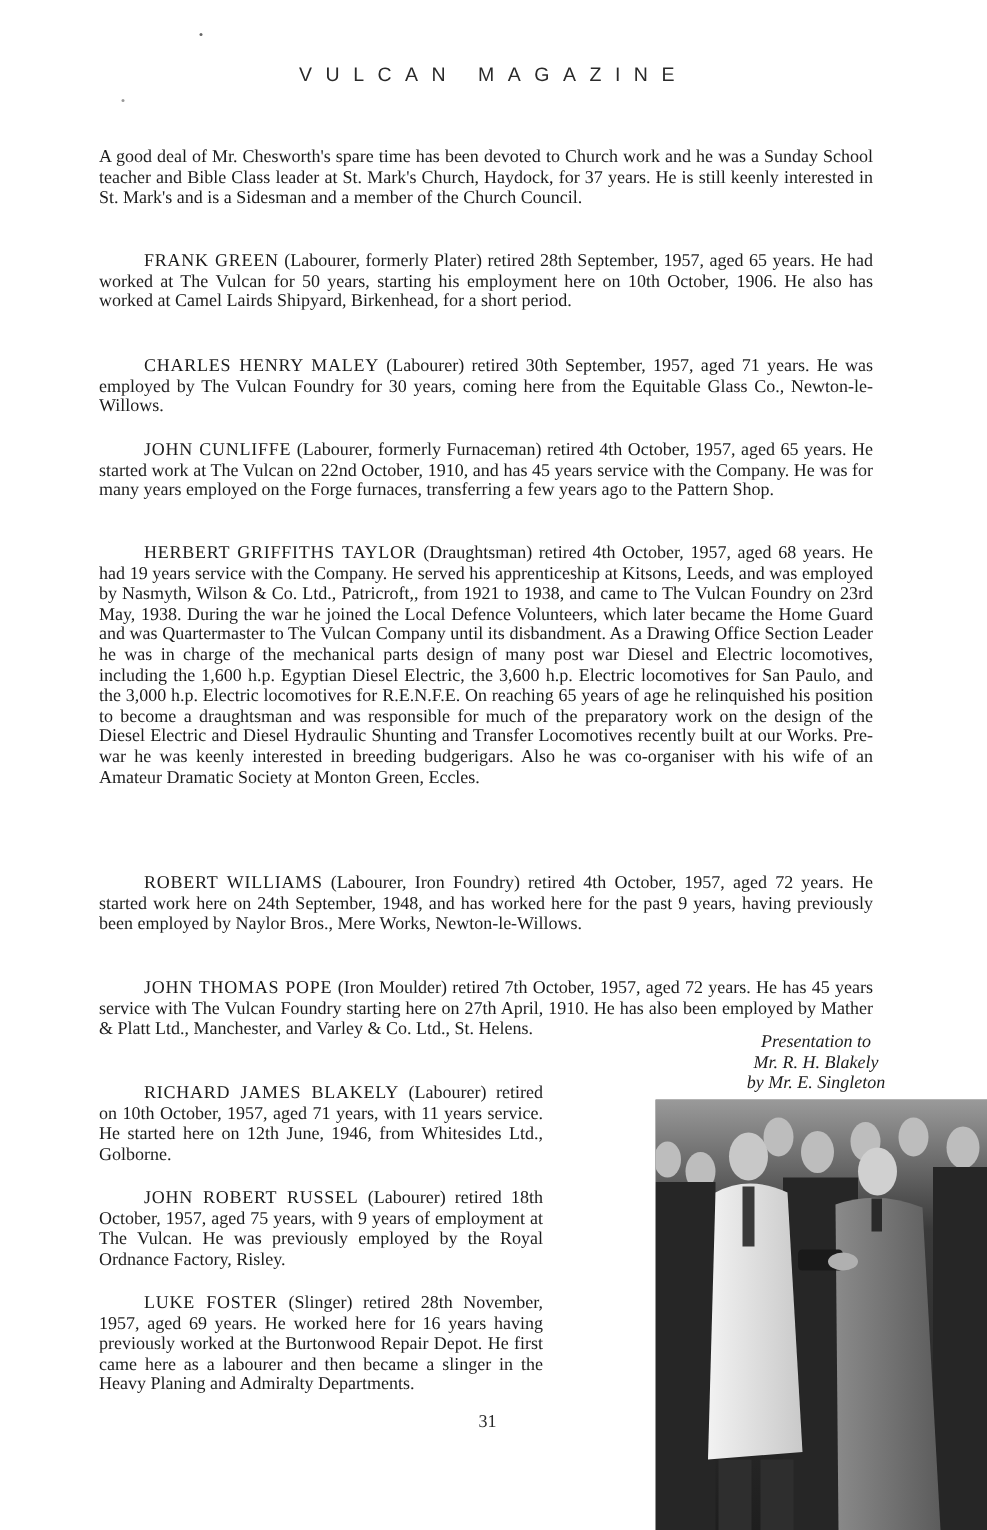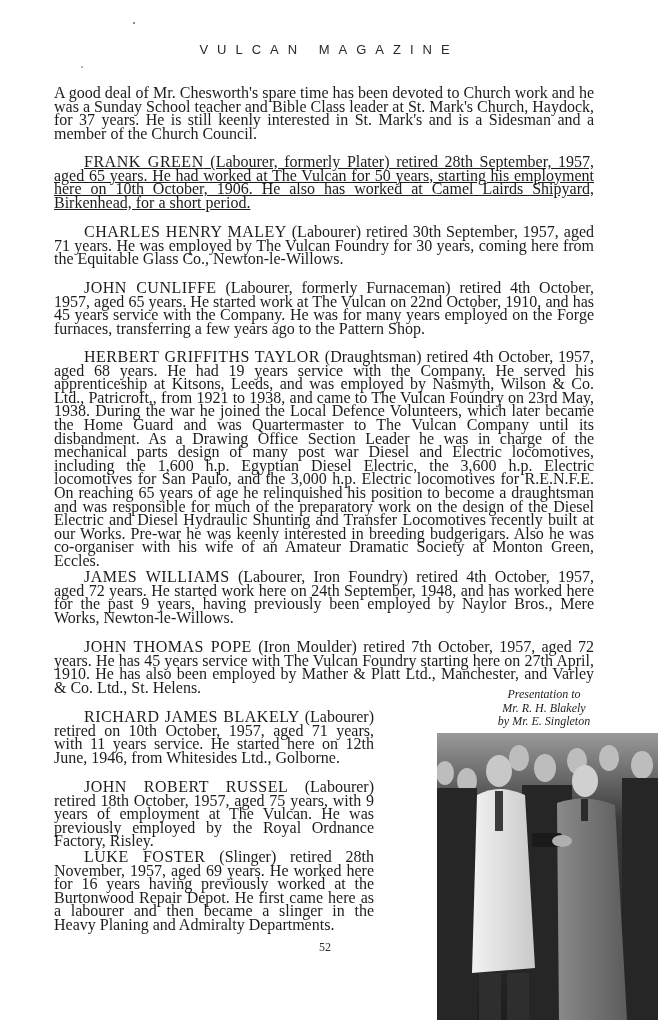--- a/index.html
+++ b/index.html
@@ -43,24 +43,24 @@
       height: 2px;
       background: #999;
       border-radius: 1px;
     }
     .col-full {
       position: absolute;
       left: 54px;
       width: 540px;
     }
     .para {
-      font-size: 16px;
+      font-size: 12px;
       line-height: 13.6px;
       text-align: justify;
-      margin: 0;
+      margin: 12px;
     }
     .para.indent {
       text-indent: 30px;
     }
     .name {
       letter-spacing: 0.5px;
     }
     .col-left {
       position: absolute;
       left: 54px;
@@ -101,38 +101,38 @@
 
 <div class="speck"></div>
 <div class="speck2"></div>
 
 <div class="masthead">VULCAN MAGAZINE</div>
 
 <div class="col-full" style="top:86px;">
   <p class="para">A good deal of Mr. Chesworth's spare time has been devoted to Church work and he was a Sunday School teacher and Bible Class leader at St. Mark's Church, Haydock, for 37 years.  He is still keenly interested in St. Mark's and is a Sidesman and a member of the Church Council.</p>
 </div>
 
-<div class="col-full" style="top:155px;text-decoration:underline;">
+<div class="col-full" style="top:155px;">
   <p class="para indent"><span class="name">FRANK GREEN</span><span> (Labourer, formerly Plater) retired 28th September, 1957, aged 65 years.  He had worked at The Vulcan for 50 years, starting his employment here on 10th October, 1906.  He also has worked at Camel Lairds Shipyard, Birkenhead, for a short period.</span></p>
 </div>
 
 <div class="col-full" style="top:225px;">
   <p class="para indent"><span class="name">CHARLES HENRY MALEY</span><span> (Labourer) retired 30th September, 1957, aged 71 years.  He was employed by The Vulcan Foundry for 30 years, coming here from the Equitable Glass Co., Newton-le-Willows.</span></p>
 </div>
 
 <div class="col-full" style="top:281px;">
   <p class="para indent"><span class="name">JOHN CUNLIFFE</span><span> (Labourer, formerly Furnaceman) retired 4th October, 1957, aged 65 years.  He started work at The Vulcan on 22nd October, 1910, and has 45 years service with the Company.  He was for many years employed on the Forge furnaces, transferring a few years ago to the Pattern Shop.</span></p>
 </div>
 
 <div class="col-full" style="top:350px;">
   <p class="para indent"><span class="name">HERBERT GRIFFITHS TAYLOR</span><span> (Draughtsman) retired 4th October, 1957, aged 68 years.  He had 19 years service with the Company.  He served his apprenticeship at Kitsons, Leeds, and was employed by Nasmyth, Wilson &amp; Co. Ltd., Patricroft,, from 1921 to 1938, and came to The Vulcan Foundry on 23rd May, 1938. During the war he joined the Local Defence Volunteers, which later became the Home Guard and was Quartermaster to The Vulcan Company until its disbandment. As a Drawing Office Section Leader he was in charge of the mechanical parts design of many post war Diesel and Electric locomotives, including the 1,600 h.p. Egyptian Diesel Electric, the 3,600 h.p. Electric locomotives for San Paulo, and the 3,000 h.p. Electric locomotives for R.E.N.F.E.  On reaching 65 years of age he relinquished his position to become a draughtsman and was responsible for much of the preparatory work on the design of the Diesel Electric and Diesel Hydraulic Shunting and Transfer Locomotives recently built at our Works. Pre-war he was keenly interested in breeding budgerigars.  Also he was co-organiser with his wife of an Amateur Dramatic Society at Monton Green, Eccles.</span></p>
 </div>
 
 <div class="col-full" style="top:570px;">
-  <p class="para indent"><span class="name">JAMES WILLIAMS</span><span> (Labourer, Iron Foundry) retired 4th October, 1957, aged 72 years.  He started work here on 24th September, 1948, and has worked here for the past 9 years, having previously been employed by Naylor Bros., Mere Works, Newton-le-Willows.</span></p>
+  <p class="para indent"><span class="name">ROBERT WILLIAMS</span><span> (Labourer, Iron Foundry) retired 4th October, 1957, aged 72 years.  He started work here on 24th September, 1948, and has worked here for the past 9 years, having previously been employed by Naylor Bros., Mere Works, Newton-le-Willows.</span></p>
 </div>
 
 <div class="col-full" style="top:640px;">
   <p class="para indent"><span class="name">JOHN THOMAS POPE</span><span> (Iron Moulder) retired 7th October, 1957, aged 72 years. He has 45 years service with The Vulcan Foundry starting here on 27th April, 1910. He has also been employed by Mather &amp; Platt Ltd., Manchester, and Varley &amp; Co. Ltd., St. Helens.</span></p>
 </div>
 
 <div class="col-left" style="top:710px;">
   <p class="para indent"><span class="name">RICHARD JAMES BLAKELY</span><span> (Labourer) retired on 10th October, 1957, aged 71 years, with 11 years service.  He started here on 12th June, 1946, from Whitesides Ltd., Golborne.</span></p>
 </div>
 
@@ -193,13 +193,13 @@
 
     <ellipse cx="148" cy="48" rx="13" ry="16" fill="#d0d0d0"></ellipse>
     <path d="M120 70 Q148 60 178 72 L190 287 L122 287 Z" fill="url(#overall)"></path>
     <rect x="144" y="66" width="7" height="22" fill="#2a2a2a"></rect>
 
     <rect x="95" y="100" width="30" height="14" rx="3" fill="#1a1a1a"></rect>
     <ellipse cx="125" cy="108" rx="10" ry="6" fill="#b0b0b0"></ellipse>
   </svg>
 </div>
 
-<div class="page-number">52</div>
+<div class="page-number">31</div>
 
 </body></html>

